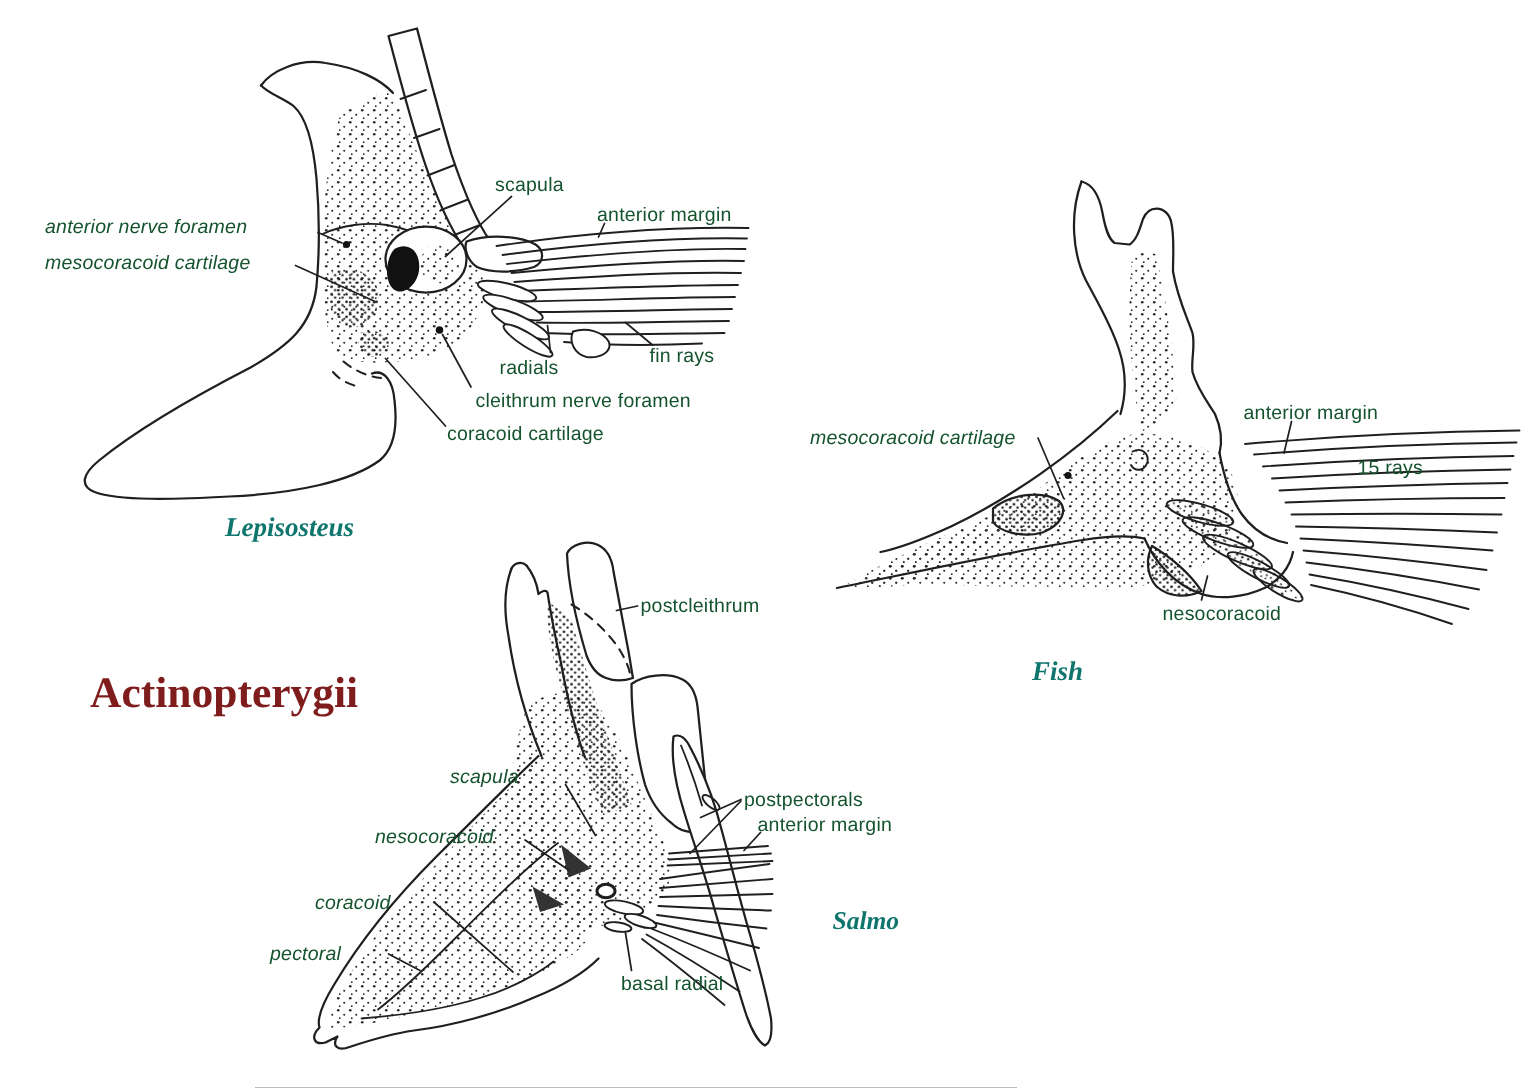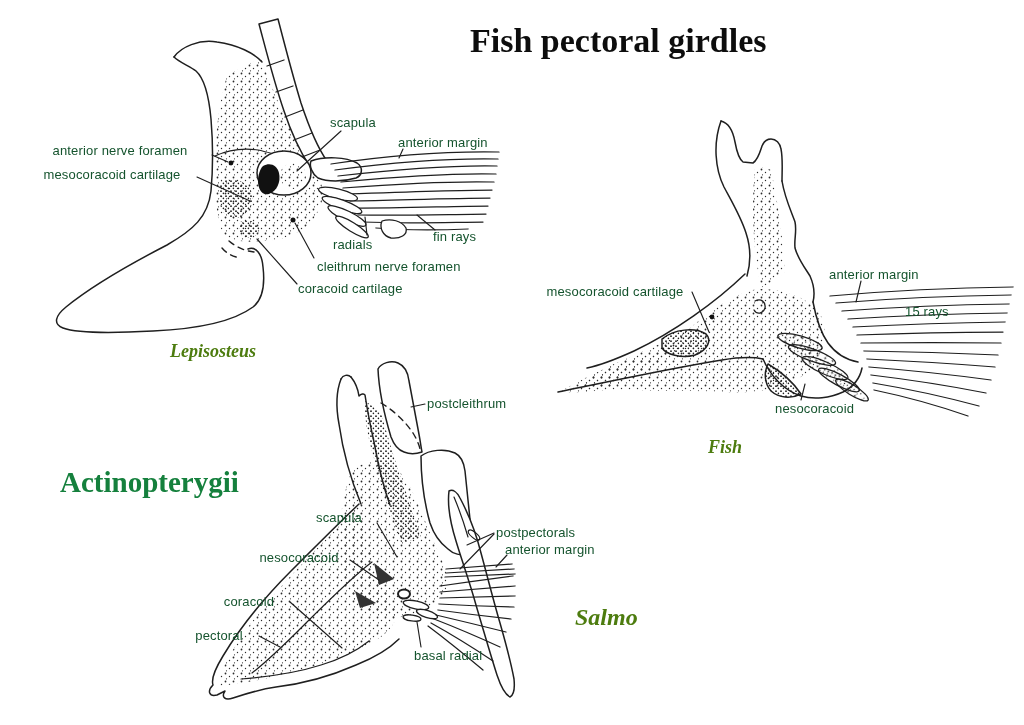--- a/index.html
+++ b/index.html
@@ -1,23 +1,23 @@
 <!DOCTYPE html>
 <html><head>
 <meta charset="utf-8">
 <style>
   html,body{margin:0;padding:0;background:#888;}
   .canvas{position:relative;width:1024px;height:725px;background:#ffffff;overflow:hidden;
           font-family:"Liberation Sans",sans-serif;}
   .art{position:absolute;left:0;top:0;width:1024px;height:725px;}
   .lbl{position:absolute;font:13px/1.05 "Liberation Sans",sans-serif;color:#14532d;
        letter-spacing:.15px;white-space:nowrap;}
-  .lbl.r{text-align:center;}
-  .cap{position:absolute;font:italic 700 18px "Liberation Serif",serif;color:#4d7c0f;white-space:nowrap;margin-left:20px;}
-  .clade{position:absolute;font:700 29px "Liberation Serif",serif;color:#15803d;white-space:nowrap;margin-top:20px;}
+  .lbl.r{text-align:left;font-style:italic;}
+  .cap{position:absolute;font:italic 700 18px "Liberation Serif",serif;color:#0f766e;white-space:nowrap;}
+  .clade{position:absolute;font:700 29px "Liberation Serif",serif;color:#7f1d1d;white-space:nowrap;}
   .title{position:absolute;font:700 34px "Liberation Serif",serif;color:#0d0d0d;white-space:nowrap;}
 </style>
 </head>
 <body>
 
 <div class="canvas">
 
 <svg class="art" viewBox="0 0 1024 725" fill="none" stroke-linecap="round" stroke-linejoin="round">
   <defs>
     <pattern id="stip" width="8" height="8" patternUnits="userSpaceOnUse">
@@ -199,21 +199,20 @@
       <path d="M 290,602 L 342,648"></path>
       <path d="M 259,636 L 280,647"></path>
       <path d="M 494,533 L 467,545"></path>
       <path d="M 494,534 L 460,569"></path>
       <path d="M 507,555 L 496,567"></path>
       <path d="M 421,647 L 417,622"></path>
     </g>
   </g>
 </svg>
 
-<div class="title" style="left:470px;top:22px">Fish pectoral girdles</div>
 
 <div class="clade" style="left:60px;top:446px">Actinopterygii</div>
 
 <div class="lbl r" style="left:30px;top:144px;width:180px">anterior nerve foramen</div>
 <div class="lbl r" style="left:30px;top:168px;width:164px">mesocoracoid cartilage</div>
 <div class="lbl" style="left:330px;top:116px">scapula</div>
 <div class="lbl" style="left:398px;top:136px">anterior margin</div>
 <div class="lbl" style="left:333px;top:238px">radials</div>
 <div class="lbl" style="left:433px;top:230px">fin rays</div>
 <div class="lbl" style="left:317px;top:260px">cleithrum nerve foramen</div>
@@ -227,15 +226,15 @@
 <div class="cap" style="left:688px;top:437px">Fish</div>
 
 <div class="lbl" style="left:427px;top:397px">postcleithrum</div>
 <div class="lbl r" style="left:300px;top:511px;width:78px">scapula</div>
 <div class="lbl r" style="left:250px;top:551px;width:98px">nesocoracoid</div>
 <div class="lbl r" style="left:210px;top:595px;width:78px">coracoid</div>
 <div class="lbl r" style="left:180px;top:629px;width:78px">pectoral</div>
 <div class="lbl" style="left:496px;top:526px">postpectorals</div>
 <div class="lbl" style="left:505px;top:543px">anterior margin</div>
 <div class="lbl" style="left:414px;top:649px">basal radial</div>
-<div class="cap" style="left:555px;top:604px;font-size:24px">Salmo</div>
+<div class="cap" style="left:555px;top:604px;font-size:17px">Salmo</div>
 
 </div>
 
 </body></html>

